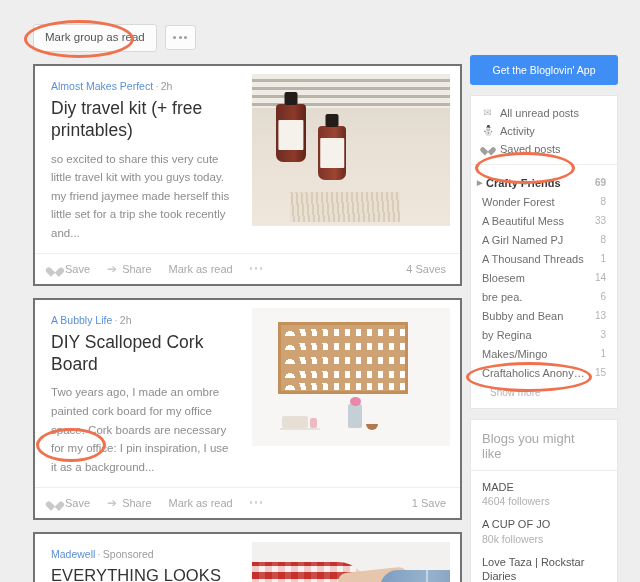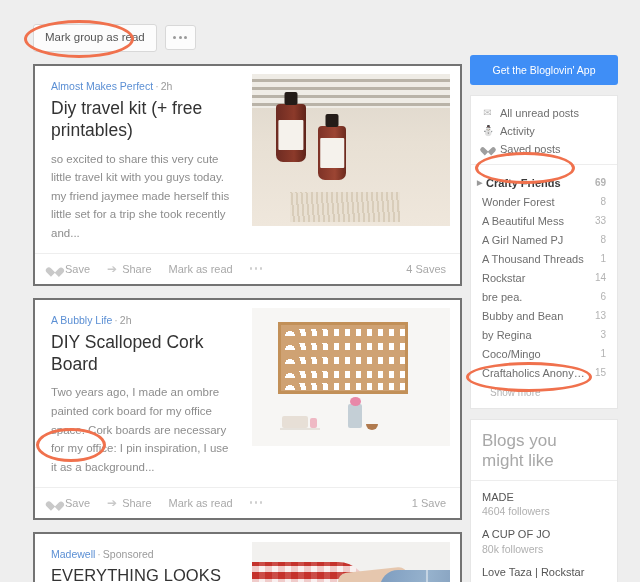--- a/index.html
+++ b/index.html
@@ -114,21 +114,21 @@
   .ic-heart-sm::before { left: 5px; transform: rotate(45deg); transform-origin: 0 100%; }
   .ic-heart-sm::after { left: 0; transform: rotate(-45deg); transform-origin: 100% 100%; }
 
   .blog-row { display: flex; align-items: center; padding: 3.5px 11px; font-size: 11px; color: #6e6e6e; cursor: pointer; }
   .blog-row.group { font-weight: bold; color: #3a3a3a; padding-left: 6px; }
   .caret { width: 9px; font-size: 7px; color: #9a9a9a; }
   .blog-name { flex: 1; overflow: hidden; white-space: nowrap; text-overflow: ellipsis; }
   .blog-count { font-size: 10px; color: #b3b3b3; padding-left: 6px; }
   .show-more { padding: 5px 11px 10px 19px; font-size: 10px; color: #b5b5b5; cursor: pointer; }
 
-  .panel-head { padding: 11px 28px 9px 11px; font-size: 17px; color: #a8a8a8; border-bottom: 1px solid #ededed; }
+  .panel-head { padding: 11px 28px 9px 11px; font-size: 13px; color: #a8a8a8; border-bottom: 1px solid #ededed; }
   .sug { padding: 9px 11px 1px 11px; cursor: pointer; }
   .sug-name { font-size: 11px; color: #555; line-height: 1.3; }
   .sug-followers { font-size: 10.5px; color: #b0b0b0; margin-top: 1px; }
 
   
   .ann { position: absolute; border: 3px solid #f0714d; border-radius: 50%; pointer-events: none; }
   .ann-a { left: 24px;  top: 20px;  width: 110px; height: 38px; }
   .ann-b { left: 36px;  top: 428px; width: 70px;  height: 34px; }
   .ann-c { left: 475px; top: 152px; width: 100px; height: 32px; }
   .ann-d { left: 466px; top: 362px; width: 126px; height: 30px; }
@@ -303,37 +303,37 @@
         </div>
         <div class="blog-row">
           <span class="blog-name">A Girl Named PJ</span>
           <span class="blog-count">8</span>
         </div>
         <div class="blog-row">
           <span class="blog-name">A Thousand Threads</span>
           <span class="blog-count">1</span>
         </div>
         <div class="blog-row">
-          <span class="blog-name">Rockstar</span>
+          <span class="blog-name">Bloesem</span>
           <span class="blog-count">14</span>
         </div>
         <div class="blog-row">
           <span class="blog-name">bre pea.</span>
           <span class="blog-count">6</span>
         </div>
         <div class="blog-row">
           <span class="blog-name">Bubby and Bean</span>
           <span class="blog-count">13</span>
         </div>
         <div class="blog-row">
           <span class="blog-name">by Regina</span>
           <span class="blog-count">3</span>
         </div>
         <div class="blog-row">
-          <span class="blog-name">Coco/Mingo</span>
+          <span class="blog-name">Makes/Mingo</span>
           <span class="blog-count">1</span>
         </div>
         <div class="blog-row">
           <span class="blog-name">Craftaholics Anonym...</span>
           <span class="blog-count">15</span>
         </div>
 
         <div class="show-more">Show more</div>
       </div>
     </div>

